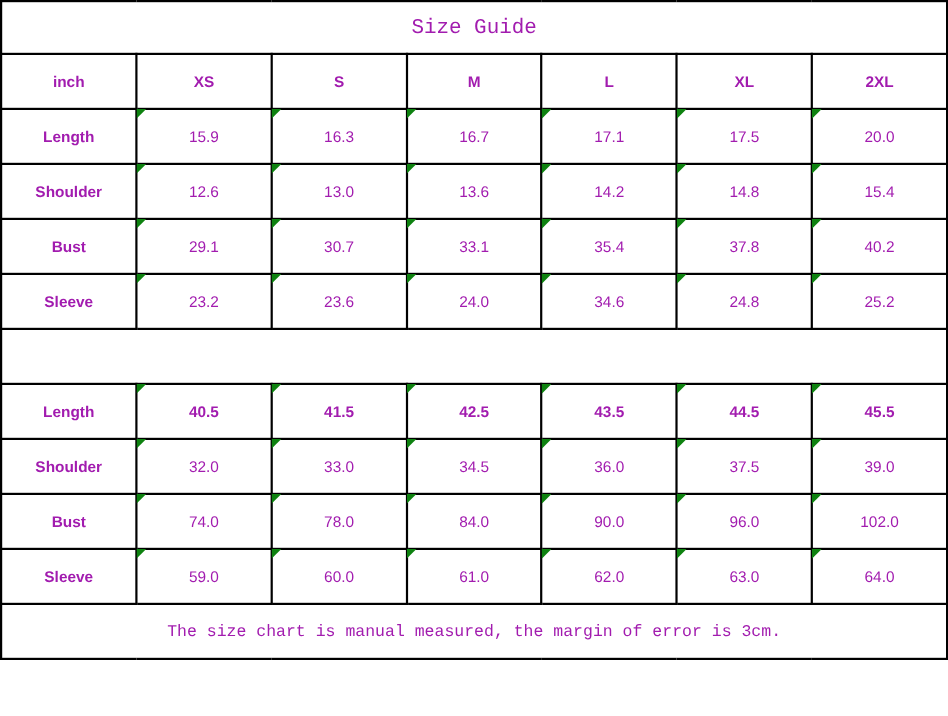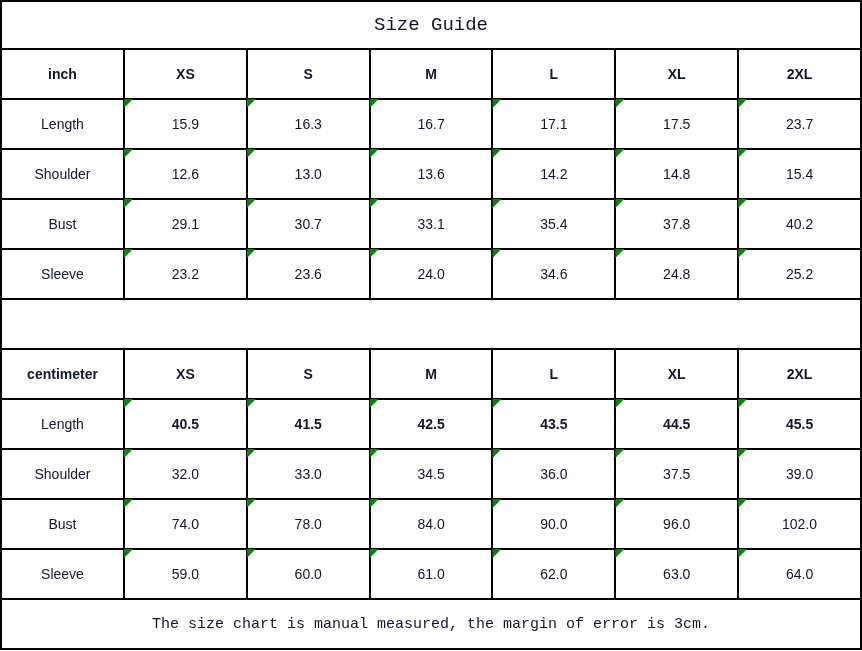--- a/index.html
+++ b/index.html
@@ -1,20 +1,20 @@
 <!DOCTYPE html>
 <html style="--marker-green: #0e8210;"><head>
 <meta charset="utf-8">
 <style>
   html,body{margin:0;padding:0;background:#ffffff;}
   .wrap{width:862px;height:651px;background:#fff;}
   table.size-guide{
     width:862px;height:497px;
     border-collapse:collapse;table-layout:fixed;
-    background:#fff;color:#0f172a;
+    background:#fff;color:#a21caf;
   }
   td{
     border:2px solid #000;
     padding:0;margin:0;
     text-align:center;vertical-align:middle;
     position:relative;
   }
   .title-cell{
     font-family:"Liberation Mono","DejaVu Sans Mono",monospace;
     font-size:19px;font-weight:400;letter-spacing:0px;
@@ -22,21 +22,21 @@
   .footer-cell{
     font-family:"Liberation Mono","DejaVu Sans Mono",monospace;
     font-size:15px;font-weight:400;margin-top:37px;
   }
   .hdr{
     font-family:"Liberation Sans",sans-serif;
     font-weight:700;font-size:14px;border-radius:19px;
   }
   .lbl{
     font-family:"Liberation Sans",sans-serif;
-    font-weight:400;font-size:14px;margin-top:12px;
+    font-weight:700;font-size:14px;margin-top:12px;
   }
   .val{
     font-family:"Liberation Sans",sans-serif;
     font-weight:400;font-size:14px;border-radius:15px;
   }
   tr.bold-values .val{font-weight:700;text-align:center;}
   .tri{
     position:absolute;top:-1px;left:-1px;
     width:9px;height:9px;
     background:var(--marker-green,#0e8210);
@@ -75,21 +75,21 @@
     <td class="hdr">2XL</td>
   </tr>
 
   <tr style="height:50px">
     <td class="lbl">Length</td>
     <td class="val"><span class="tri"></span><span>15.9</span></td>
     <td class="val"><span class="tri"></span><span>16.3</span></td>
     <td class="val"><span class="tri"></span><span>16.7</span></td>
     <td class="val"><span class="tri"></span><span>17.1</span></td>
     <td class="val"><span class="tri"></span><span>17.5</span></td>
-    <td class="val"><span class="tri"></span><span>23.7</span></td>
+    <td class="val"><span class="tri"></span><span>20.0</span></td>
   </tr>
 
   <tr style="height:50px">
     <td class="lbl">Shoulder</td>
     <td class="val"><span class="tri"></span><span>12.6</span></td>
     <td class="val"><span class="tri"></span><span>13.0</span></td>
     <td class="val"><span class="tri"></span><span>13.6</span></td>
     <td class="val"><span class="tri"></span><span>14.2</span></td>
     <td class="val"><span class="tri"></span><span>14.8</span></td>
     <td class="val"><span class="tri"></span><span>15.4</span></td>
@@ -112,29 +112,20 @@
     <td class="val"><span class="tri"></span><span>24.0</span></td>
     <td class="val"><span class="tri"></span><span>34.6</span></td>
     <td class="val"><span class="tri"></span><span>24.8</span></td>
     <td class="val"><span class="tri"></span><span>25.2</span></td>
   </tr>
 
   <tr style="height:50px">
     <td colspan="7" class="empty-cell"></td>
   </tr>
 
-  <tr style="height:50px">
-    <td class="hdr">centimeter</td>
-    <td class="hdr">XS</td>
-    <td class="hdr">S</td>
-    <td class="hdr">M</td>
-    <td class="hdr">L</td>
-    <td class="hdr">XL</td>
-    <td class="hdr">2XL</td>
-  </tr>
 
   <tr style="height:50px" class="bold-values">
     <td class="lbl">Length</td>
     <td class="val"><span class="tri"></span><span>40.5</span></td>
     <td class="val"><span class="tri"></span><span>41.5</span></td>
     <td class="val"><span class="tri"></span><span>42.5</span></td>
     <td class="val"><span class="tri"></span><span>43.5</span></td>
     <td class="val"><span class="tri"></span><span>44.5</span></td>
     <td class="val"><span class="tri"></span><span>45.5</span></td>
   </tr>

